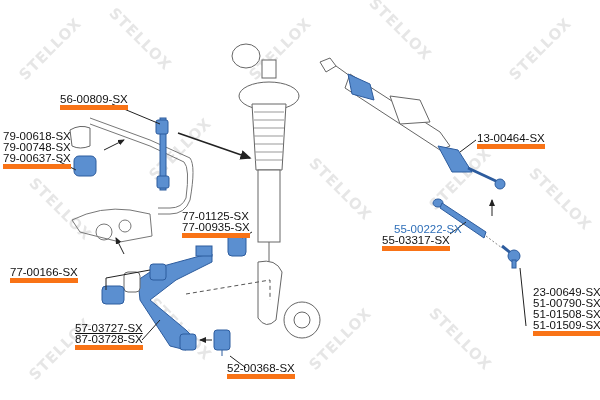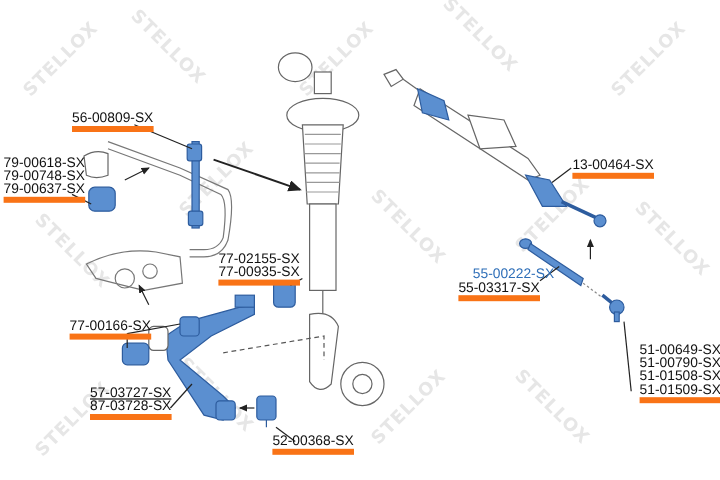--- a/index.html
+++ b/index.html
@@ -144,33 +144,33 @@
       <line x1="520" y1="268" x2="526" y2="326"></line>
     </g>
   </svg>
 
   <div class="lbl u" style="left:60px;top:93px;">56-00809-SX</div>
 
   <div class="lbl" style="left:3px;top:130px;">79-00618-SX</div>
   <div class="lbl" style="left:3px;top:141px;text-align:right;">79-00748-SX</div>
   <div class="lbl u" style="left:3px;top:152px;">79-00637-SX</div>
 
-  <div class="lbl" style="left:182px;top:210px;">77-02155-SX</div>
+  <div class="lbl" style="left:182px;top:210px;">77-01125-SX</div>
   <div class="lbl u" style="left:182px;top:221px;">77-00935-SX</div>
 
-  <div class="lbl u" style="left:10px;top:266px;margin-left:48px;">77-00166-SX</div>
+  <div class="lbl u" style="left:10px;top:266px;">77-00166-SX</div>
 
   <div class="lbl" style="left:75px;top:322px;text-decoration:underline;">57-03727-SX</div>
   <div class="lbl u" style="left:75px;top:333px;">87-03728-SX</div>
 
   <div class="lbl u" style="left:227px;top:362px;">52-00368-SX</div>
 
   <div class="lbl u" style="left:477px;top:132px;">13-00464-SX</div>
 
   <div class="lbl blue" style="left:382px;top:223px;margin-left:12px;">55-00222-SX</div>
   <div class="lbl u" style="left:382px;top:234px;">55-03317-SX</div>
 
-  <div class="lbl" style="left:533px;top:286px;">51-00649-SX</div>
+  <div class="lbl" style="left:533px;top:286px;">23-00649-SX</div>
   <div class="lbl" style="left:533px;top:297px;">51-00790-SX</div>
   <div class="lbl" style="left:533px;top:308px;">51-01508-SX</div>
   <div class="lbl u" style="left:533px;top:319px;">51-01509-SX</div>
 
 </div>
 
 </body></html>

